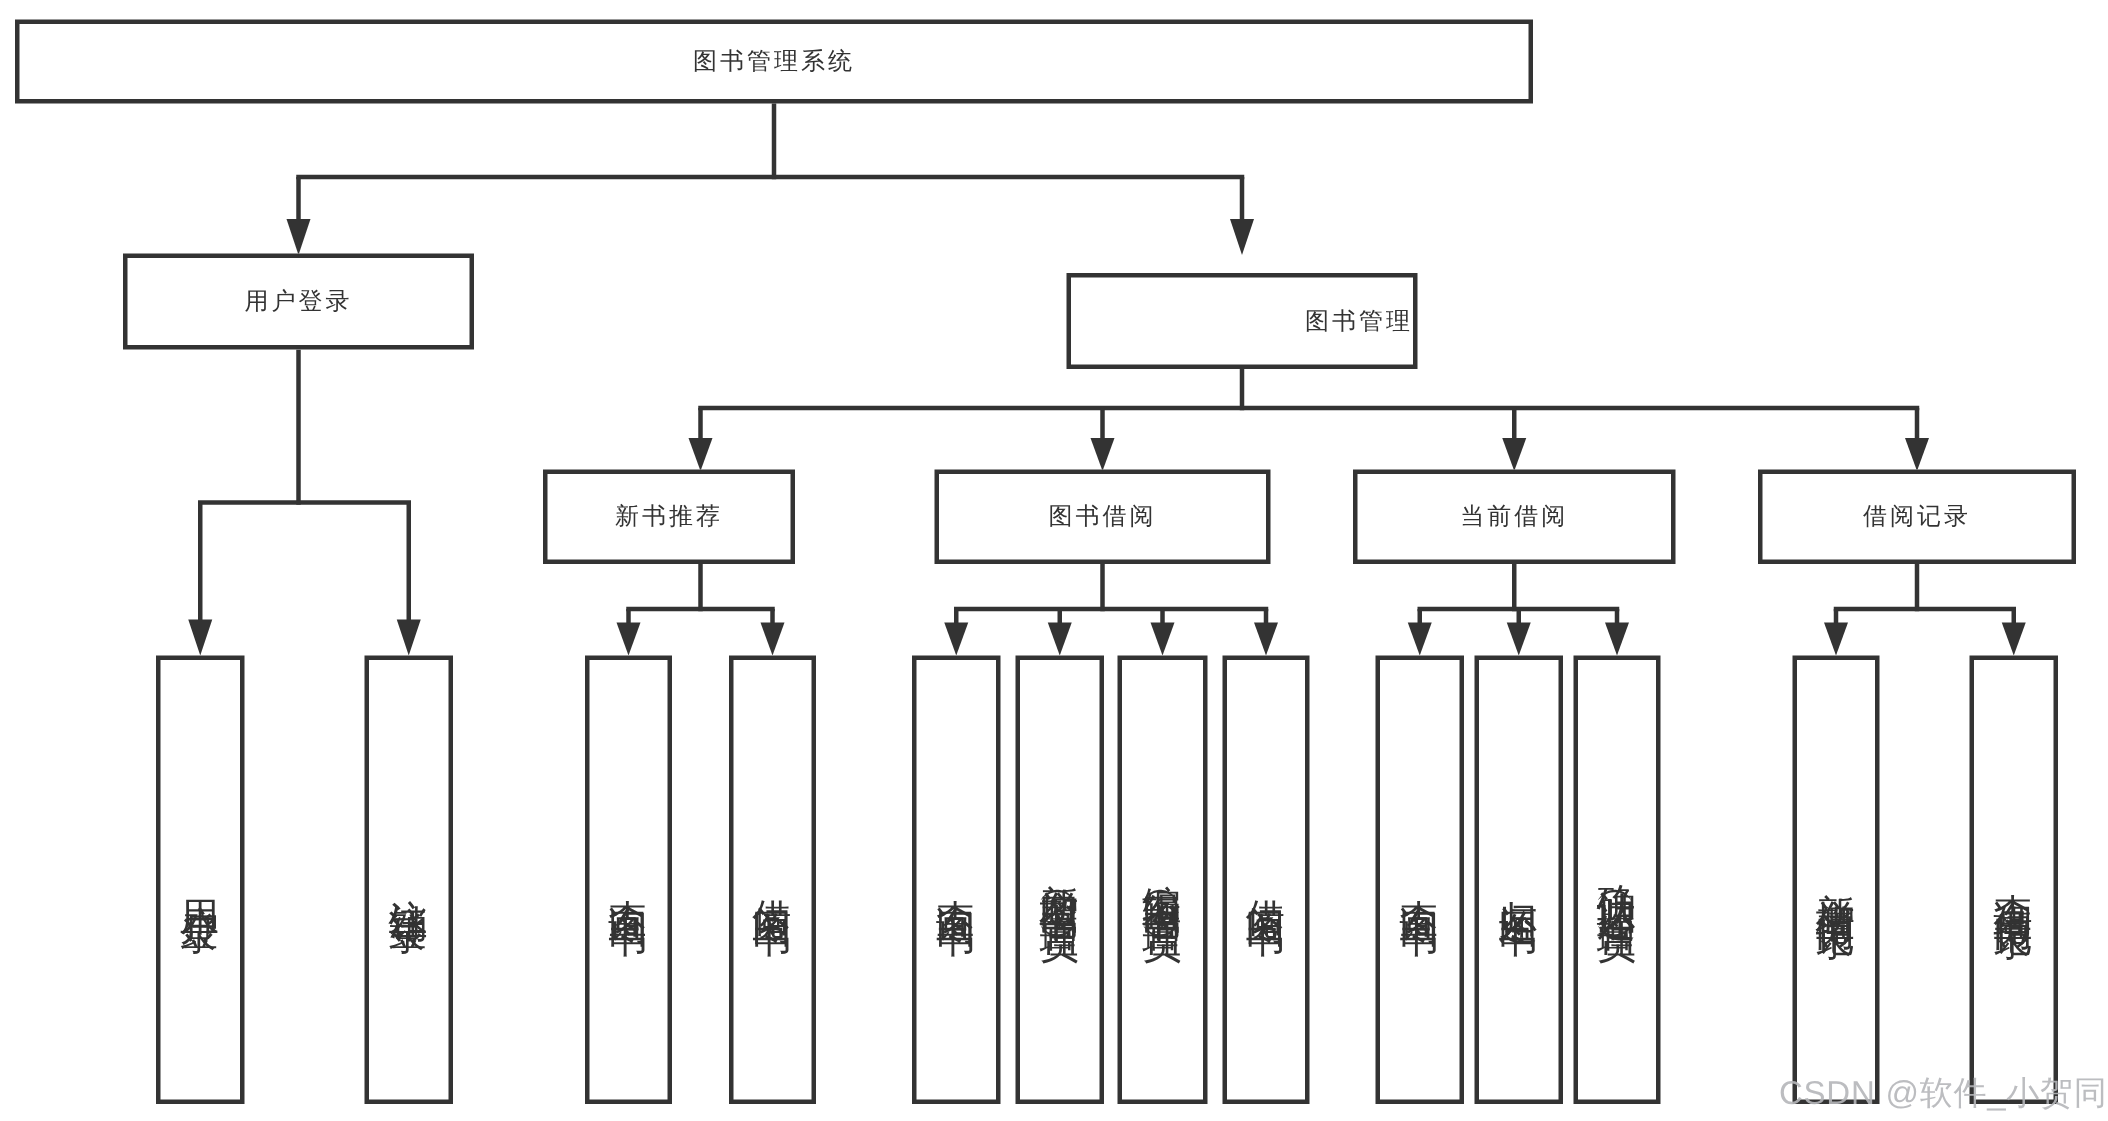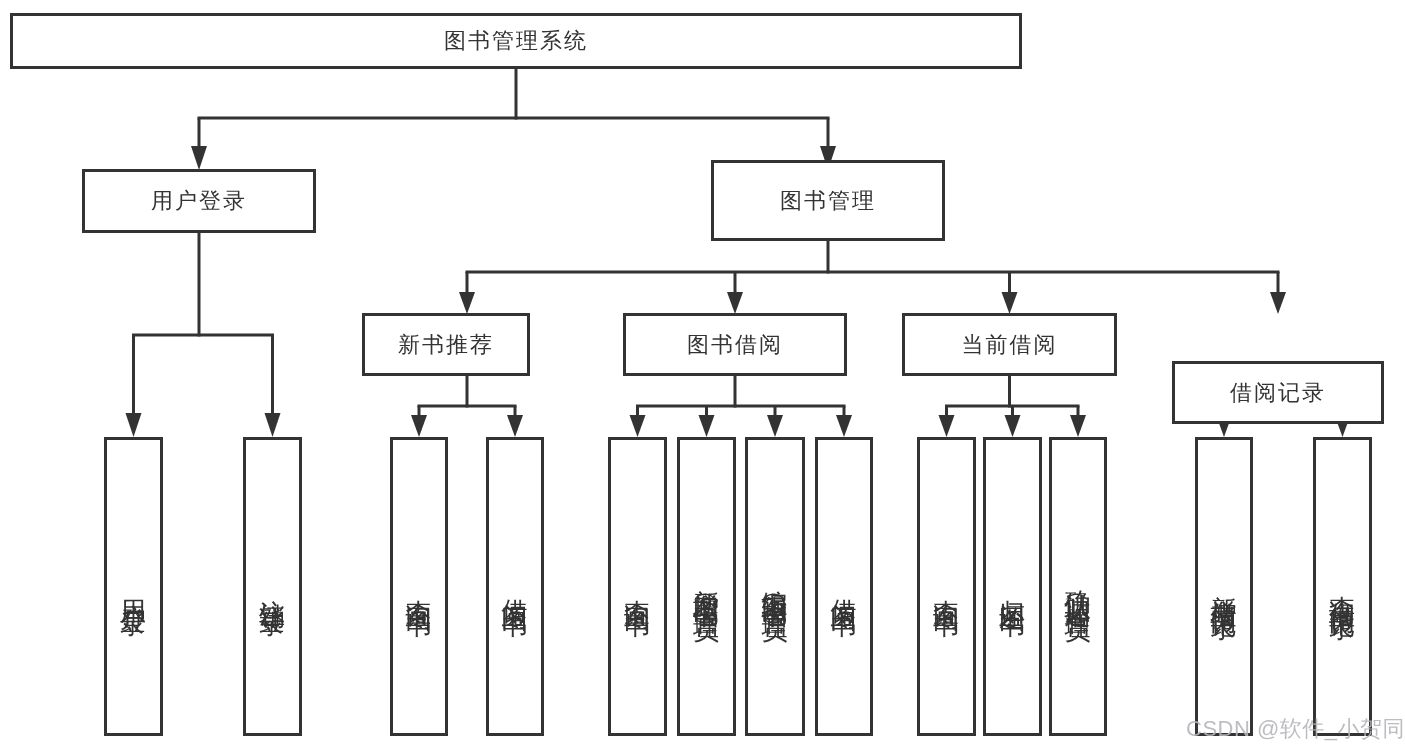--- a/index.html
+++ b/index.html
@@ -34,21 +34,21 @@
     position: absolute;
     box-sizing: border-box;
     border: 3px solid #333333;
     background: #ffffff;
     display: flex;
     align-items: center;
     justify-content: center;
     color: #333333;
   }
   .hbox span {
-    font-size: 22px;
+    font-size: 16px;
     letter-spacing: 2px;
     white-space: nowrap;
   }
   .vbox {
     top: 437px;
     height: 299px;
   }
   .vbox span {
     writing-mode: vertical-rl;
     text-orientation: mixed;
@@ -143,34 +143,34 @@
     </g>
   </svg>
 
   <div class="box hbox" style="left:10px; top:13px; width:1012px; height:56px;">
     <span>图书管理系统</span>
   </div>
 
   <div class="box hbox" style="left:82px; top:169px; width:234px; height:64px;">
     <span>用户登录</span>
   </div>
-  <div class="box hbox" style="left:711px; top:160px; width:234px; height:81px;">
+  <div class="box hbox" style="left:711px; top:182px; width:234px; height:64px;justify-content:flex-end;">
     <span>图书管理</span>
   </div>
 
   <div class="box hbox" style="left:362px; top:313px; width:168px; height:63px;">
     <span>新书推荐</span>
   </div>
   <div class="box hbox" style="left:623px; top:313px; width:224px; height:63px;font-family:Liberation Mono, monospace;">
     <span>图书借阅</span>
   </div>
   <div class="box hbox" style="left:902px; top:313px; width:215px; height:63px;">
     <span>当前借阅</span>
   </div>
-  <div class="box hbox" style="left:1172px; top:313px; width:212px; height:63px;margin-top:48px;">
+  <div class="box hbox" style="left:1172px; top:313px; width:212px; height:63px;">
     <span>借阅记录</span>
   </div>
 
   <div class="box vbox" style="left:104px; width:59px;">
     <span>用户登录</span>
   </div>
   <div class="box vbox" style="left:243px; width:59px;">
     <span>注销登录</span>
   </div>
 

